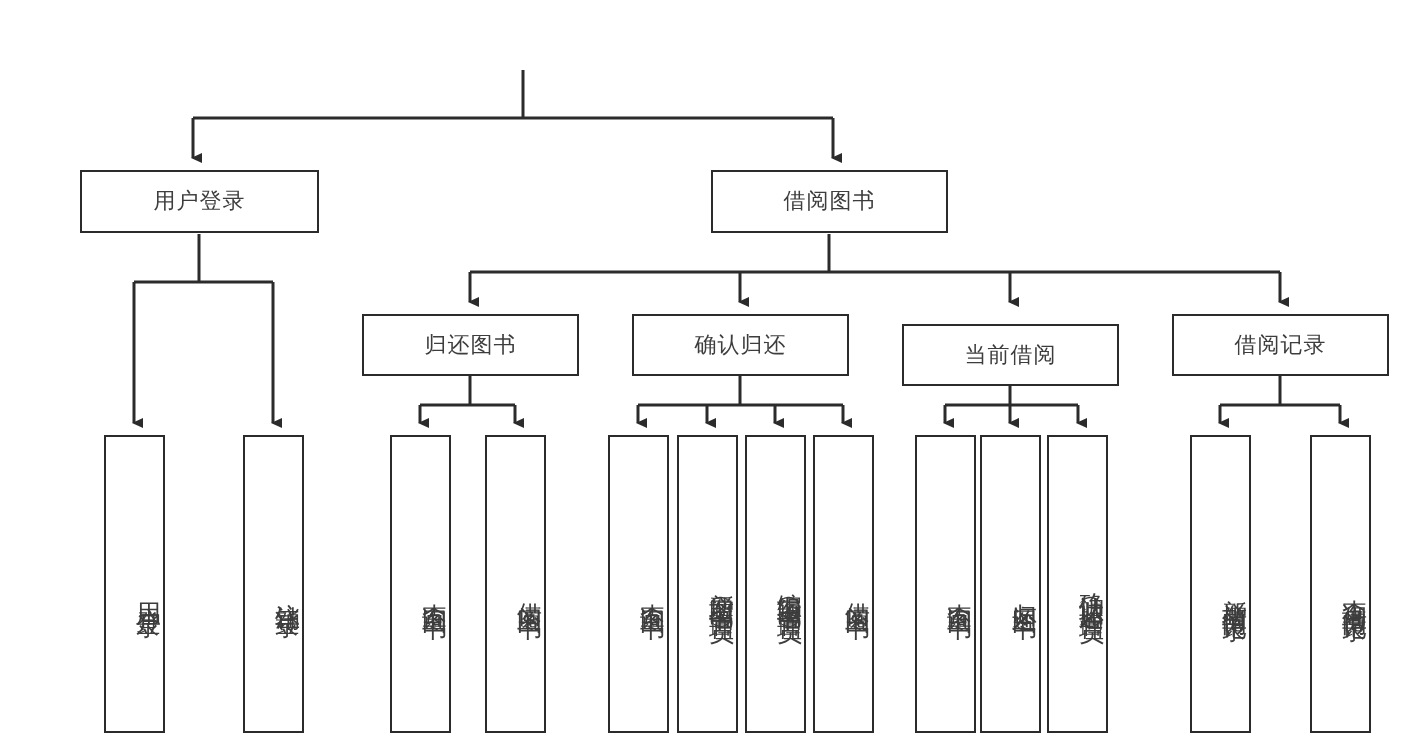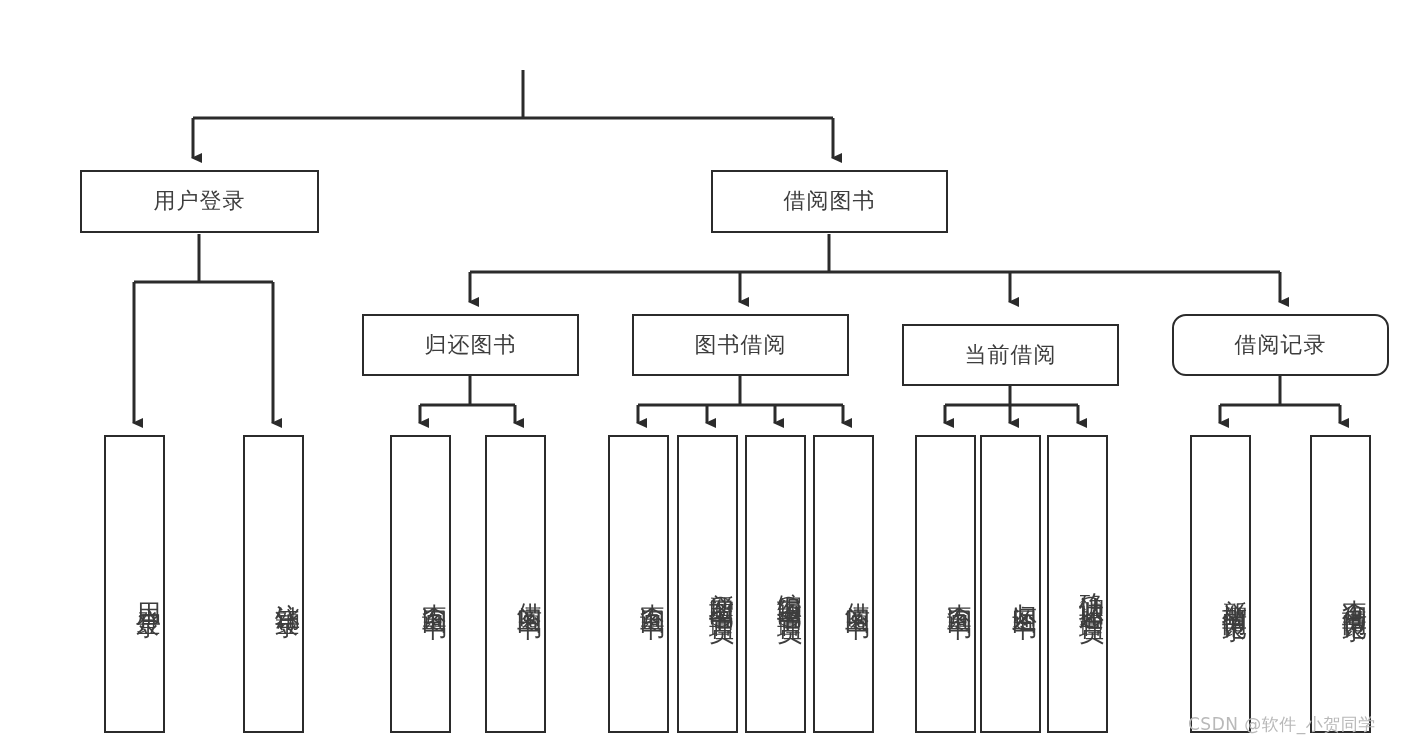--- a/index.html
+++ b/index.html
@@ -124,26 +124,26 @@
     <span class="txt">用户登录</span>
   </div>
   <div class="node h" style="left:711px;top:170px;width:237px;height:63px;">
     <span class="txt">借阅图书</span>
   </div>
 
   <div class="node h" style="left:362px;top:314px;width:217px;height:62px;">
     <span class="txt">归还图书</span>
   </div>
   <div class="node h" style="left:632px;top:314px;width:217px;height:62px;">
-    <span class="txt">图书借阅</span>
+    <span class="txt">确认归还</span>
   </div>
   <div class="node h" style="left:902px;top:324px;width:217px;height:62px;">
     <span class="txt">当前借阅</span>
   </div>
-  <div class="node h" style="left:1172px;top:314px;width:217px;height:62px;border-radius:14px;">
+  <div class="node h" style="left:1172px;top:314px;width:217px;height:62px;">
     <span class="txt">借阅记录</span>
   </div>
 
   <div class="node v" style="left:104px;top:435px;width:61px;height:298px;">
     <span class="txt">用户登录</span>
   </div>
   <div class="node v" style="left:243px;top:435px;width:61px;height:298px;">
     <span class="txt">注销登录</span>
   </div>
 
@@ -177,15 +177,14 @@
     <span class="txt">确认归还（管理员）</span>
   </div>
 
   <div class="node v" style="left:1190px;top:435px;width:61px;height:298px;">
     <span class="txt">新增借阅记录</span>
   </div>
   <div class="node v" style="left:1310px;top:435px;width:61px;height:298px;">
     <span class="txt">查询借阅记录</span>
   </div>
 
-  <div class="watermark">CSDN @软件_小贺同学</div>
 
 </div>
 
 </body></html>

